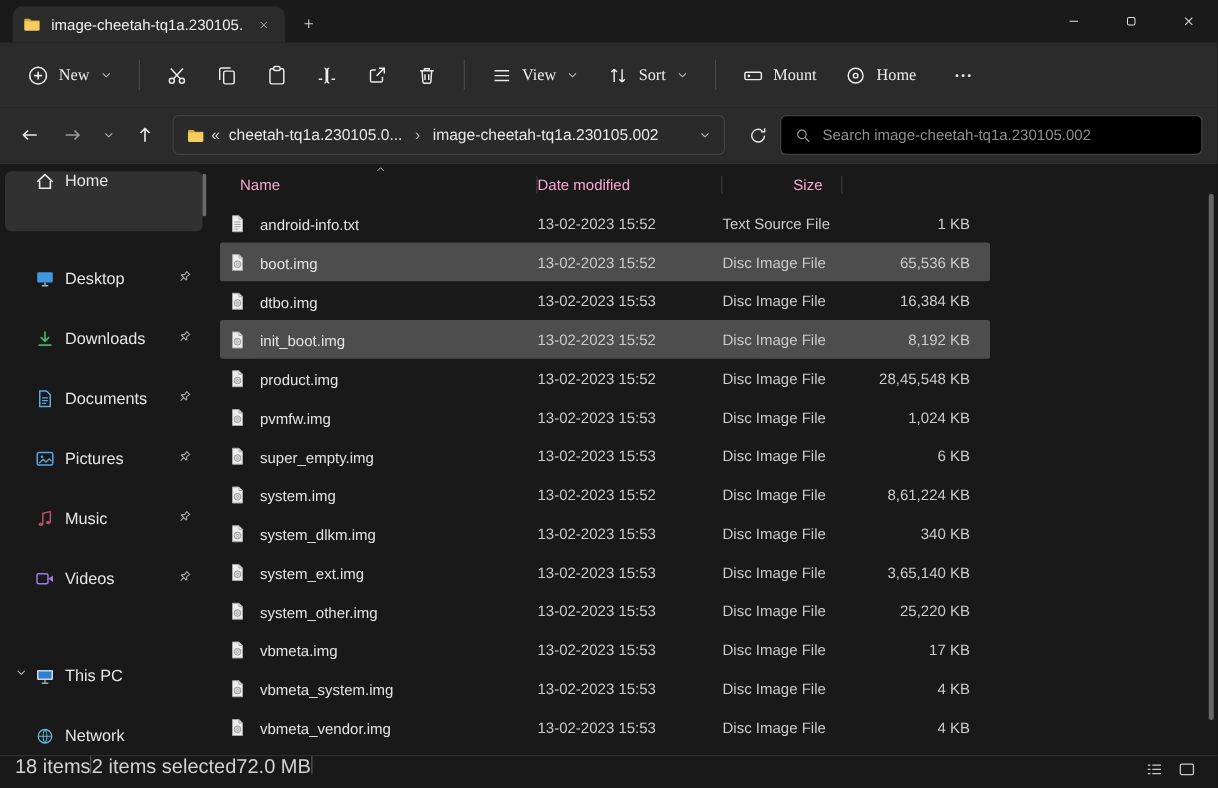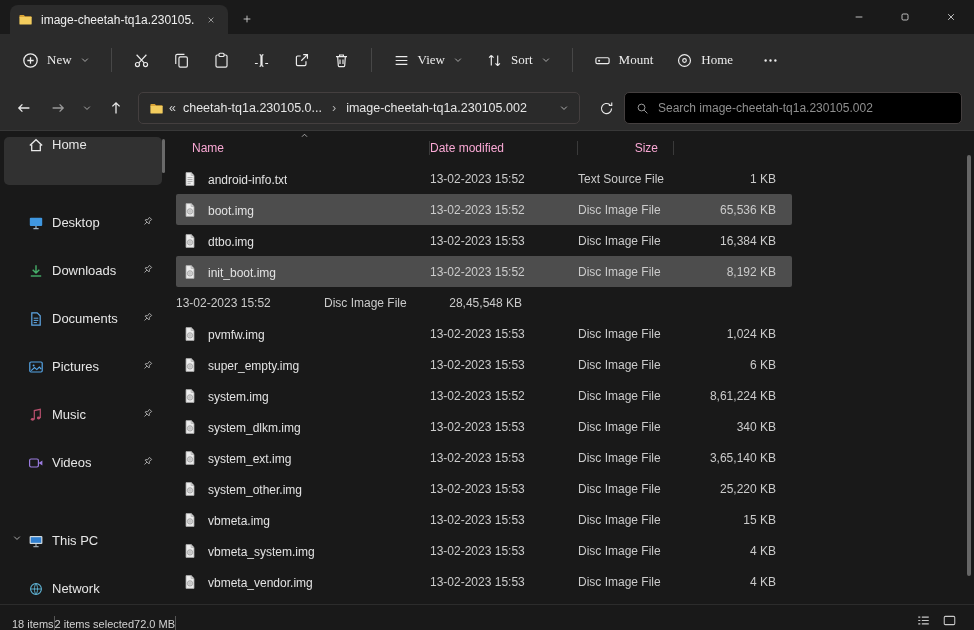--- a/index.html
+++ b/index.html
@@ -74,21 +74,21 @@
   .frow .c-name{display:flex;align-items:flex-end;gap:10px;padding-left:6px}
   .f-name{white-space:nowrap;overflow:hidden}
   .frow .c-date,.frow .c-type{color:#cbcbcb}
   .frow .c-size{color:#cbcbcb;display:flex}
   .f-ic{display:flex}
 
   .vscroll{position:absolute;right:3px;top:24px;bottom:10px;width:4px}
   .vthumb{width:4px;height:96%;background:#666;border-radius:2px}
 
   
-  .statusbar{flex:0 0 26px;display:flex;align-items:flex-end;gap:0;padding:0 12px;font-size:11px;color:#d2d2d2;
+  .statusbar{flex:0 0 26px;display:flex;align-items:flex-start;gap:0;padding:0 12px;font-size:16px;color:#d2d2d2;
              background:#191919;border-top:1px solid #2c2c2c}
   .ssep{width:1px;height:14px;background:#565656}
   .sb-spacer{flex:1}
   .svbtn{width:26px;height:20px;border:none;background:transparent;color:#c9c9c9;display:flex;align-items:center;justify-content:center;border-radius:3px}
 </style>
 </head>
 <body>
 
 <svg width="0" height="0" style="position:absolute" aria-hidden="true">
 <defs>
@@ -606,20 +606,28 @@
                   <use href="#i-file-disc"></use>
                 </svg>
               </span>
               <span class="f-name">init_boot.img</span>
             </div>
             <div class="cell c-date">13-02-2023 15:52</div>
             <div class="cell c-type">Disc Image File</div>
             <div class="cell c-size">8,192 KB</div>
           </div>
           <div class="frow">
+            <div class="cell c-name">
+              <span class="f-ic">
+                <svg class="ic ic16">
+                  <use href="#i-file-disc"></use>
+                </svg>
+              </span>
+              <span class="f-name">product.img</span>
+            </div>
             <div class="cell c-date">13-02-2023 15:52</div>
             <div class="cell c-type">Disc Image File</div>
             <div class="cell c-size">28,45,548 KB</div>
           </div>
           <div class="frow">
             <div class="cell c-name">
               <span class="f-ic">
                 <svg class="ic ic16">
                   <use href="#i-file-disc"></use>
                 </svg>
@@ -699,21 +707,21 @@
             <div class="cell c-name">
               <span class="f-ic">
                 <svg class="ic ic16">
                   <use href="#i-file-disc"></use>
                 </svg>
               </span>
               <span class="f-name">vbmeta.img</span>
             </div>
             <div class="cell c-date">13-02-2023 15:53</div>
             <div class="cell c-type">Disc Image File</div>
-            <div class="cell c-size">15 KB</div>
+            <div class="cell c-size">17 KB</div>
           </div>
           <div class="frow">
             <div class="cell c-name">
               <span class="f-ic">
                 <svg class="ic ic16">
                   <use href="#i-file-disc"></use>
                 </svg>
               </span>
               <span class="f-name">vbmeta_system.img</span>
             </div>

